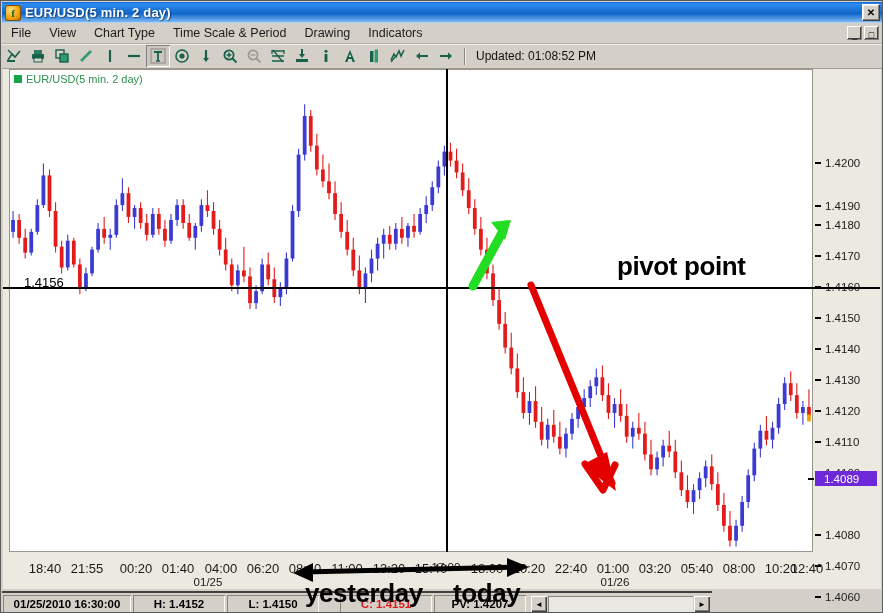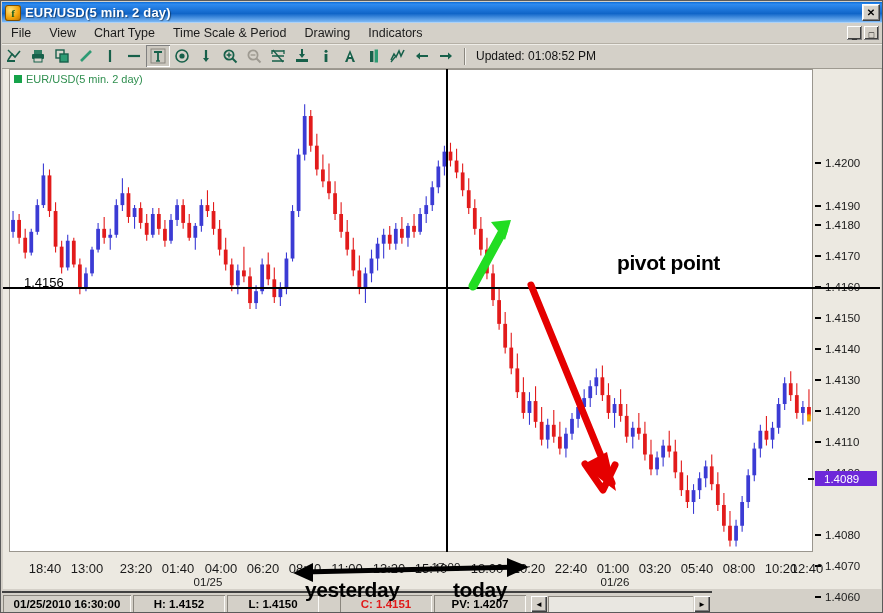--- a/index.html
+++ b/index.html
@@ -152,21 +152,21 @@
     position:absolute;top:23px;font-size:11.5px;color:#1a1a1a;
     transform:translateX(-50%);white-space:nowrap;margin-left:44px;
   }
   .crosshair-time{
     position:absolute;top:8px;font-size:11.5px;color:#1a1a1a;
     transform:translateX(-50%);white-space:nowrap;z-index:2;
   }
 
   
   .annot-big{
-    position:absolute;font-size:21px;font-weight:bold;color:#000;
+    position:absolute;font-size:26px;font-weight:bold;color:#000;
     white-space:nowrap;z-index:8;letter-spacing:-.4px;
   }
 
   
   .statusbar{
     position:absolute;left:1px;top:590px;width:710px;height:22px;
     background:#d4d0c8;display:flex;align-items:center;
     border-top:2px solid #404040;
   }
   .sb-cell{
@@ -705,22 +705,22 @@
         </div>
 
       <div class="price-tag" style="top:402px;">
         <span class="dash2"></span>
         <span>1.4089</span>
       </div>
     </div>
 
     <div class="xaxis">
       <div class="xtick" style="left:36px;">18:40</div>
-      <div class="xtick" style="left:78px;">13:00</div>
-      <div class="xtick" style="left:127px;">23:20</div>
+      <div class="xtick" style="left:78px;">21:55</div>
+      <div class="xtick" style="left:127px;">00:20</div>
       <div class="xtick" style="left:169px;">01:40</div>
       <div class="xtick" style="left:212px;">04:00</div>
       <div class="xtick" style="left:254px;">06:20</div>
       <div class="xtick" style="left:296px;">08:40</div>
       <div class="xtick" style="left:338px;">11:00</div>
       <div class="xtick" style="left:380px;">13:20</div>
       <div class="xtick" style="left:422px;">15:40</div>
       <div class="xtick" style="left:478px;">18:00</div>
       <div class="xtick" style="left:520px;">20:20</div>
       <div class="xtick" style="left:562px;">22:40</div>

